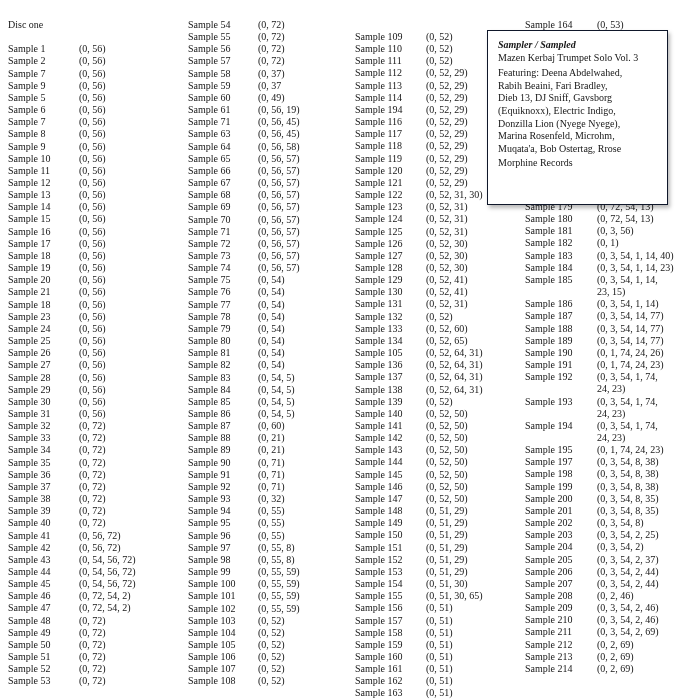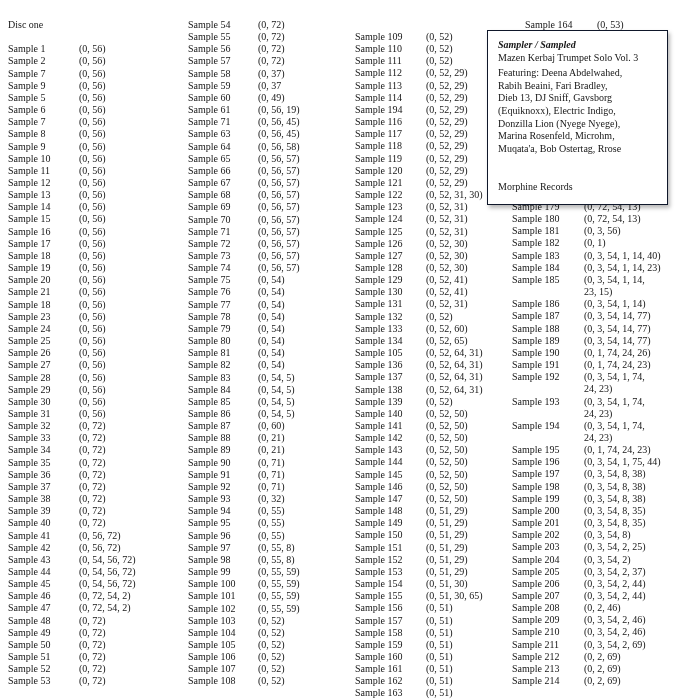--- a/index.html
+++ b/index.html
@@ -9,36 +9,36 @@
     font-family:"Liberation Serif","DejaVu Serif",serif;
   }
   .col{
     position:absolute;top:19px;width:176px;
     font-size:10px;line-height:12.15px;
   }
   #col1{left:8px;--lw:71px;}
   #col2{left:188px;--lw:70px;}
   #col3{left:355px;margin-top:12px;--lw:71px;}
   #col4a{left:525px;--lw:72px;}
-  #col4b{left:512px;top:201px;--lw:72px;}
+  #col4b{left:525px;top:201px;--lw:72px;}
   .row{display:flex;align-items:flex-start;}
   .lbl{width:var(--lw,72px);flex:none;}
   .val{white-space:pre-line;}
   .disc-header{height:24.3px;}
   .info-box{
     position:absolute;left:487px;top:30px;width:181px;height:175px;
     box-sizing:border-box;padding:8px 10px;overflow:hidden;
     background:#ffffff;border:1px solid #0f172a;
     box-shadow:2px 3px 4px rgba(0,0,0,0.28);
     z-index:2;font-size:10px;line-height:12.6px;
   }
   .box-series{font-style:italic;font-weight:bold;white-space:nowrap;}
   .box-album{white-space:nowrap;}
   .box-featuring{margin-top:3px;white-space:pre-line;}
-  .box-label{margin-top:26px;white-space:nowrap;}
+  .box-label{margin-top:2px;white-space:nowrap;}
 </style>
 </head>
 <body>
 
 <div class="col" id="col1">
   <div class="disc-header">Disc one</div>
   <div>
 
       <div class="row">
         <div class="lbl">Sample 1</div>
@@ -962,24 +962,20 @@
         <div class="lbl">Sample 194</div>
         <div class="val">(0, 3, 54, 1, 74,
 24, 23)</div>
       </div>
 
       <div class="row">
         <div class="lbl">Sample 195</div>
         <div class="val">(0, 1, 74, 24, 23)</div>
       </div>
 
-      <div class="row">
-        <div class="lbl">Sample 196</div>
-        <div class="val">(0, 3, 54, 1, 75, 44)</div>
-      </div>
 
       <div class="row">
         <div class="lbl">Sample 197</div>
         <div class="val">(0, 3, 54, 8, 38)</div>
       </div>
 
       <div class="row">
         <div class="lbl">Sample 198</div>
         <div class="val">(0, 3, 54, 8, 38)</div>
       </div>

